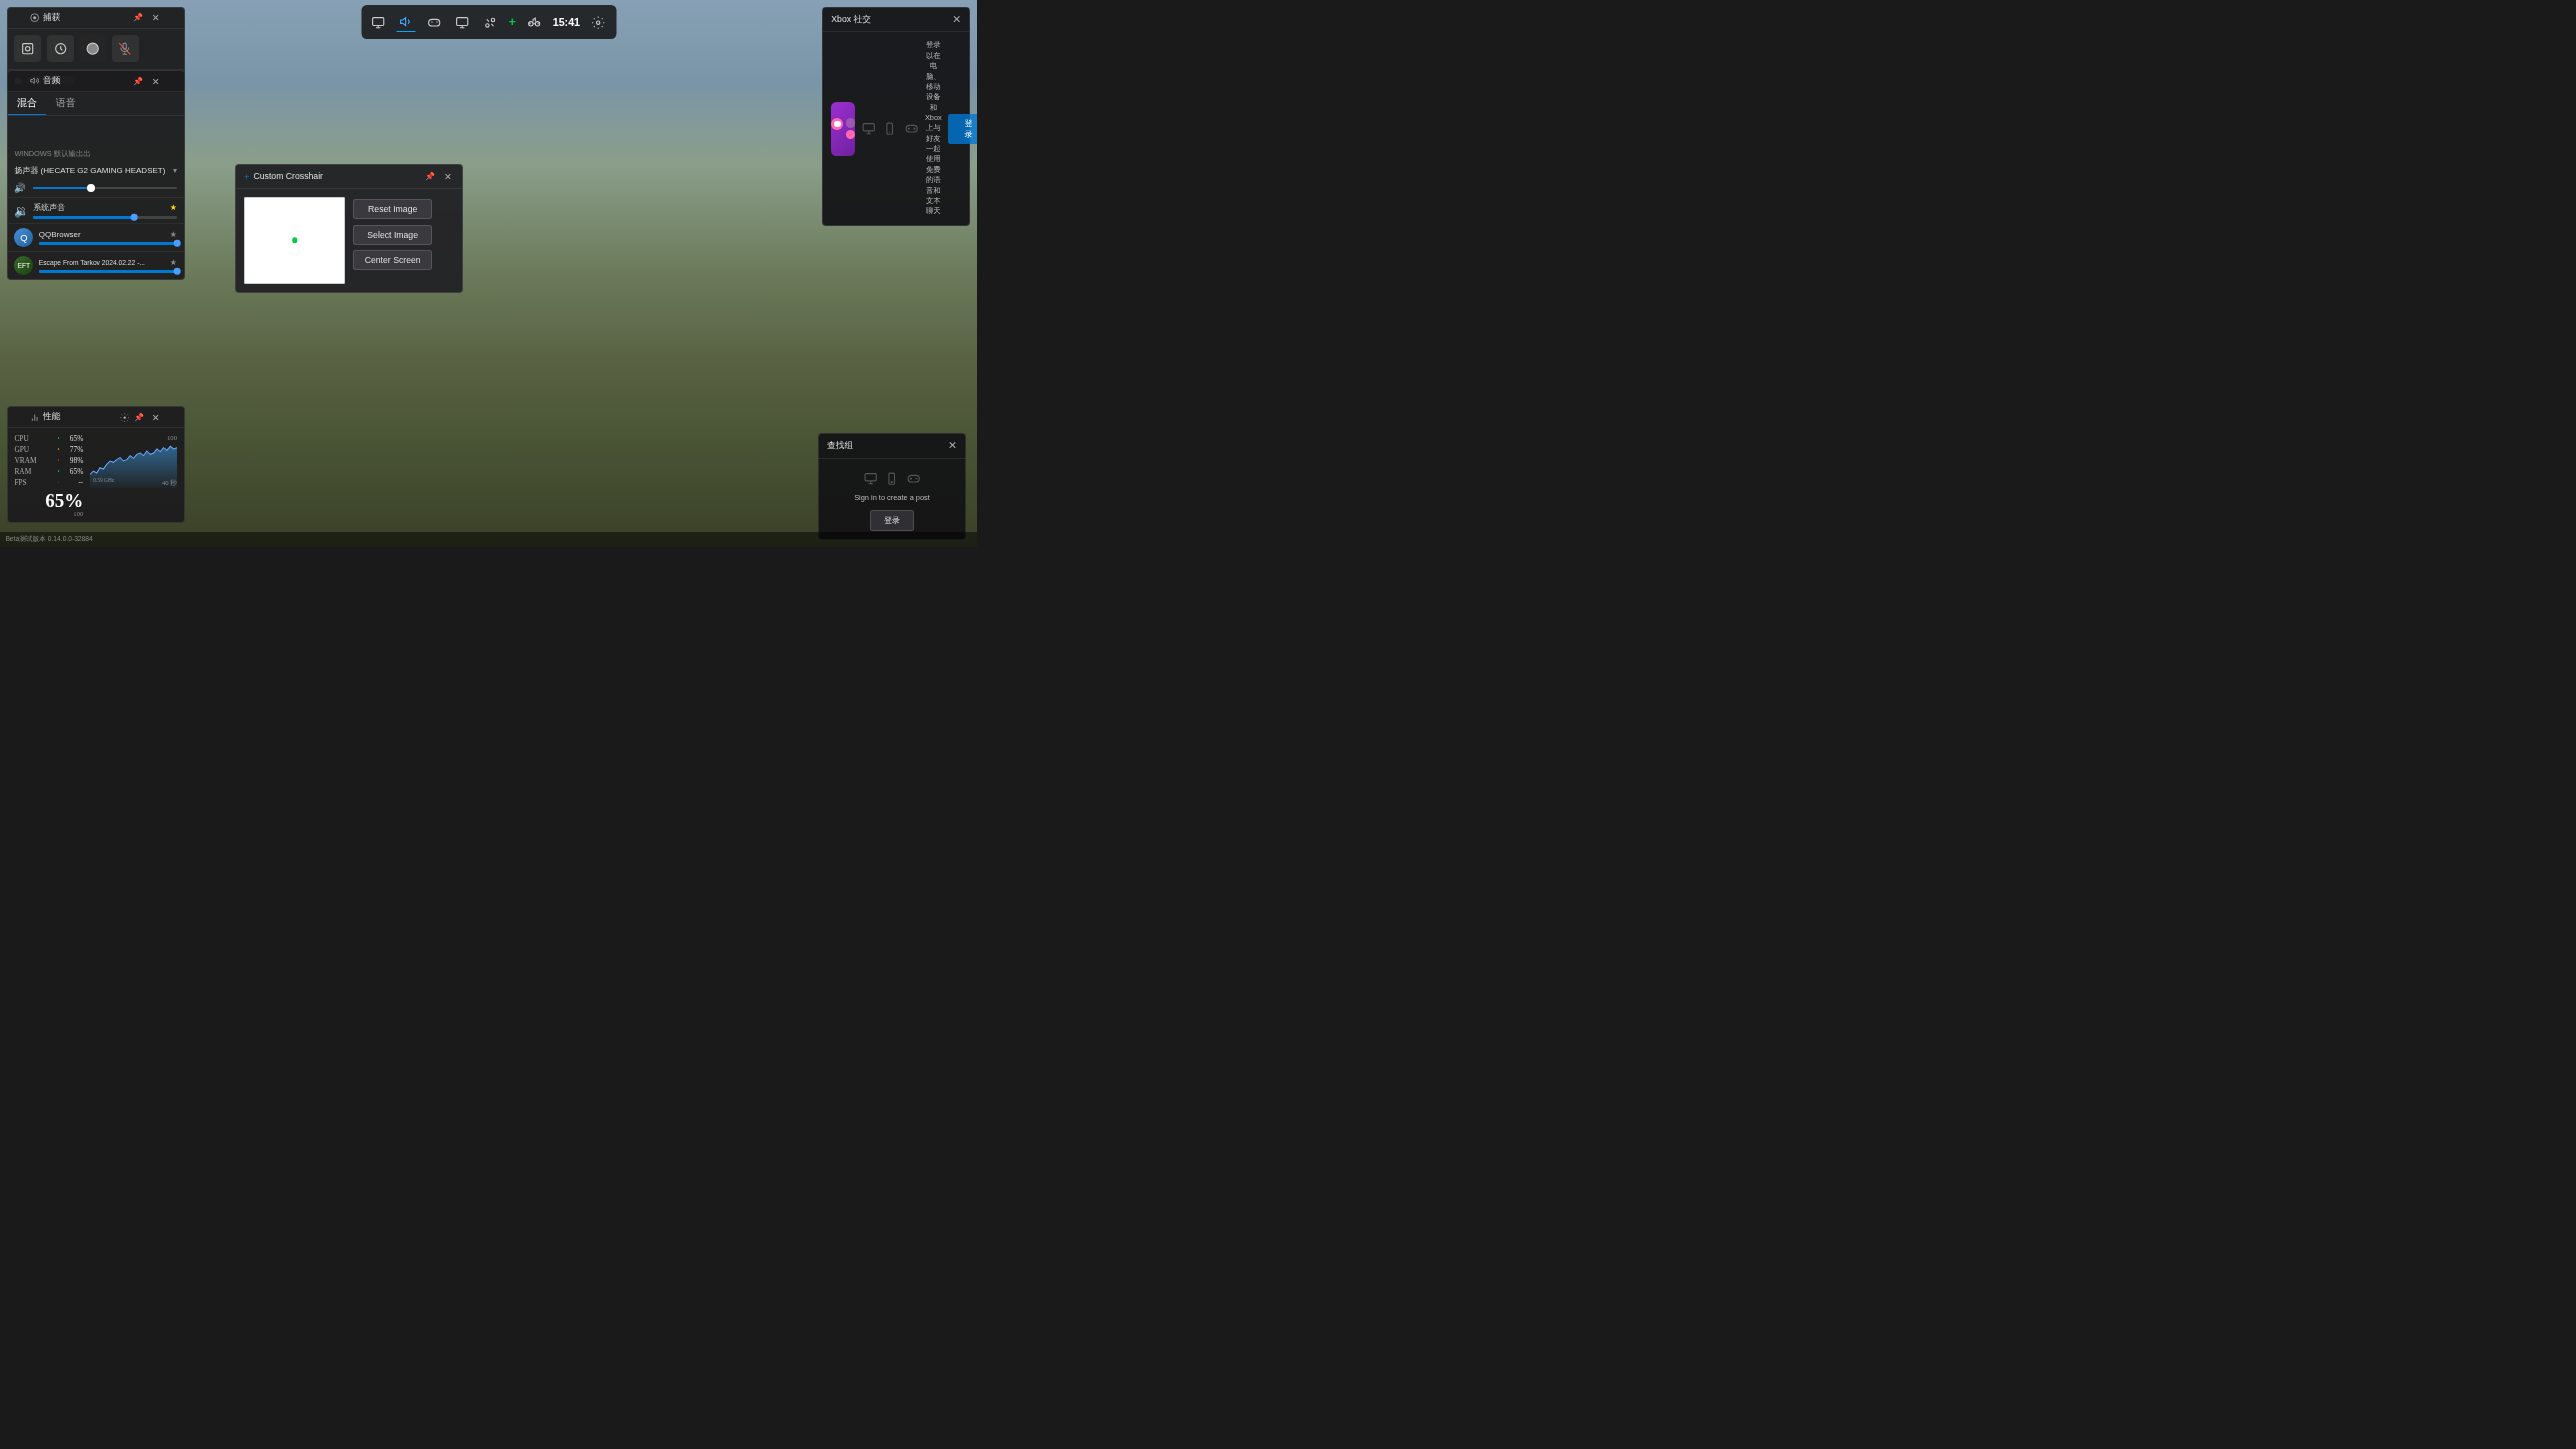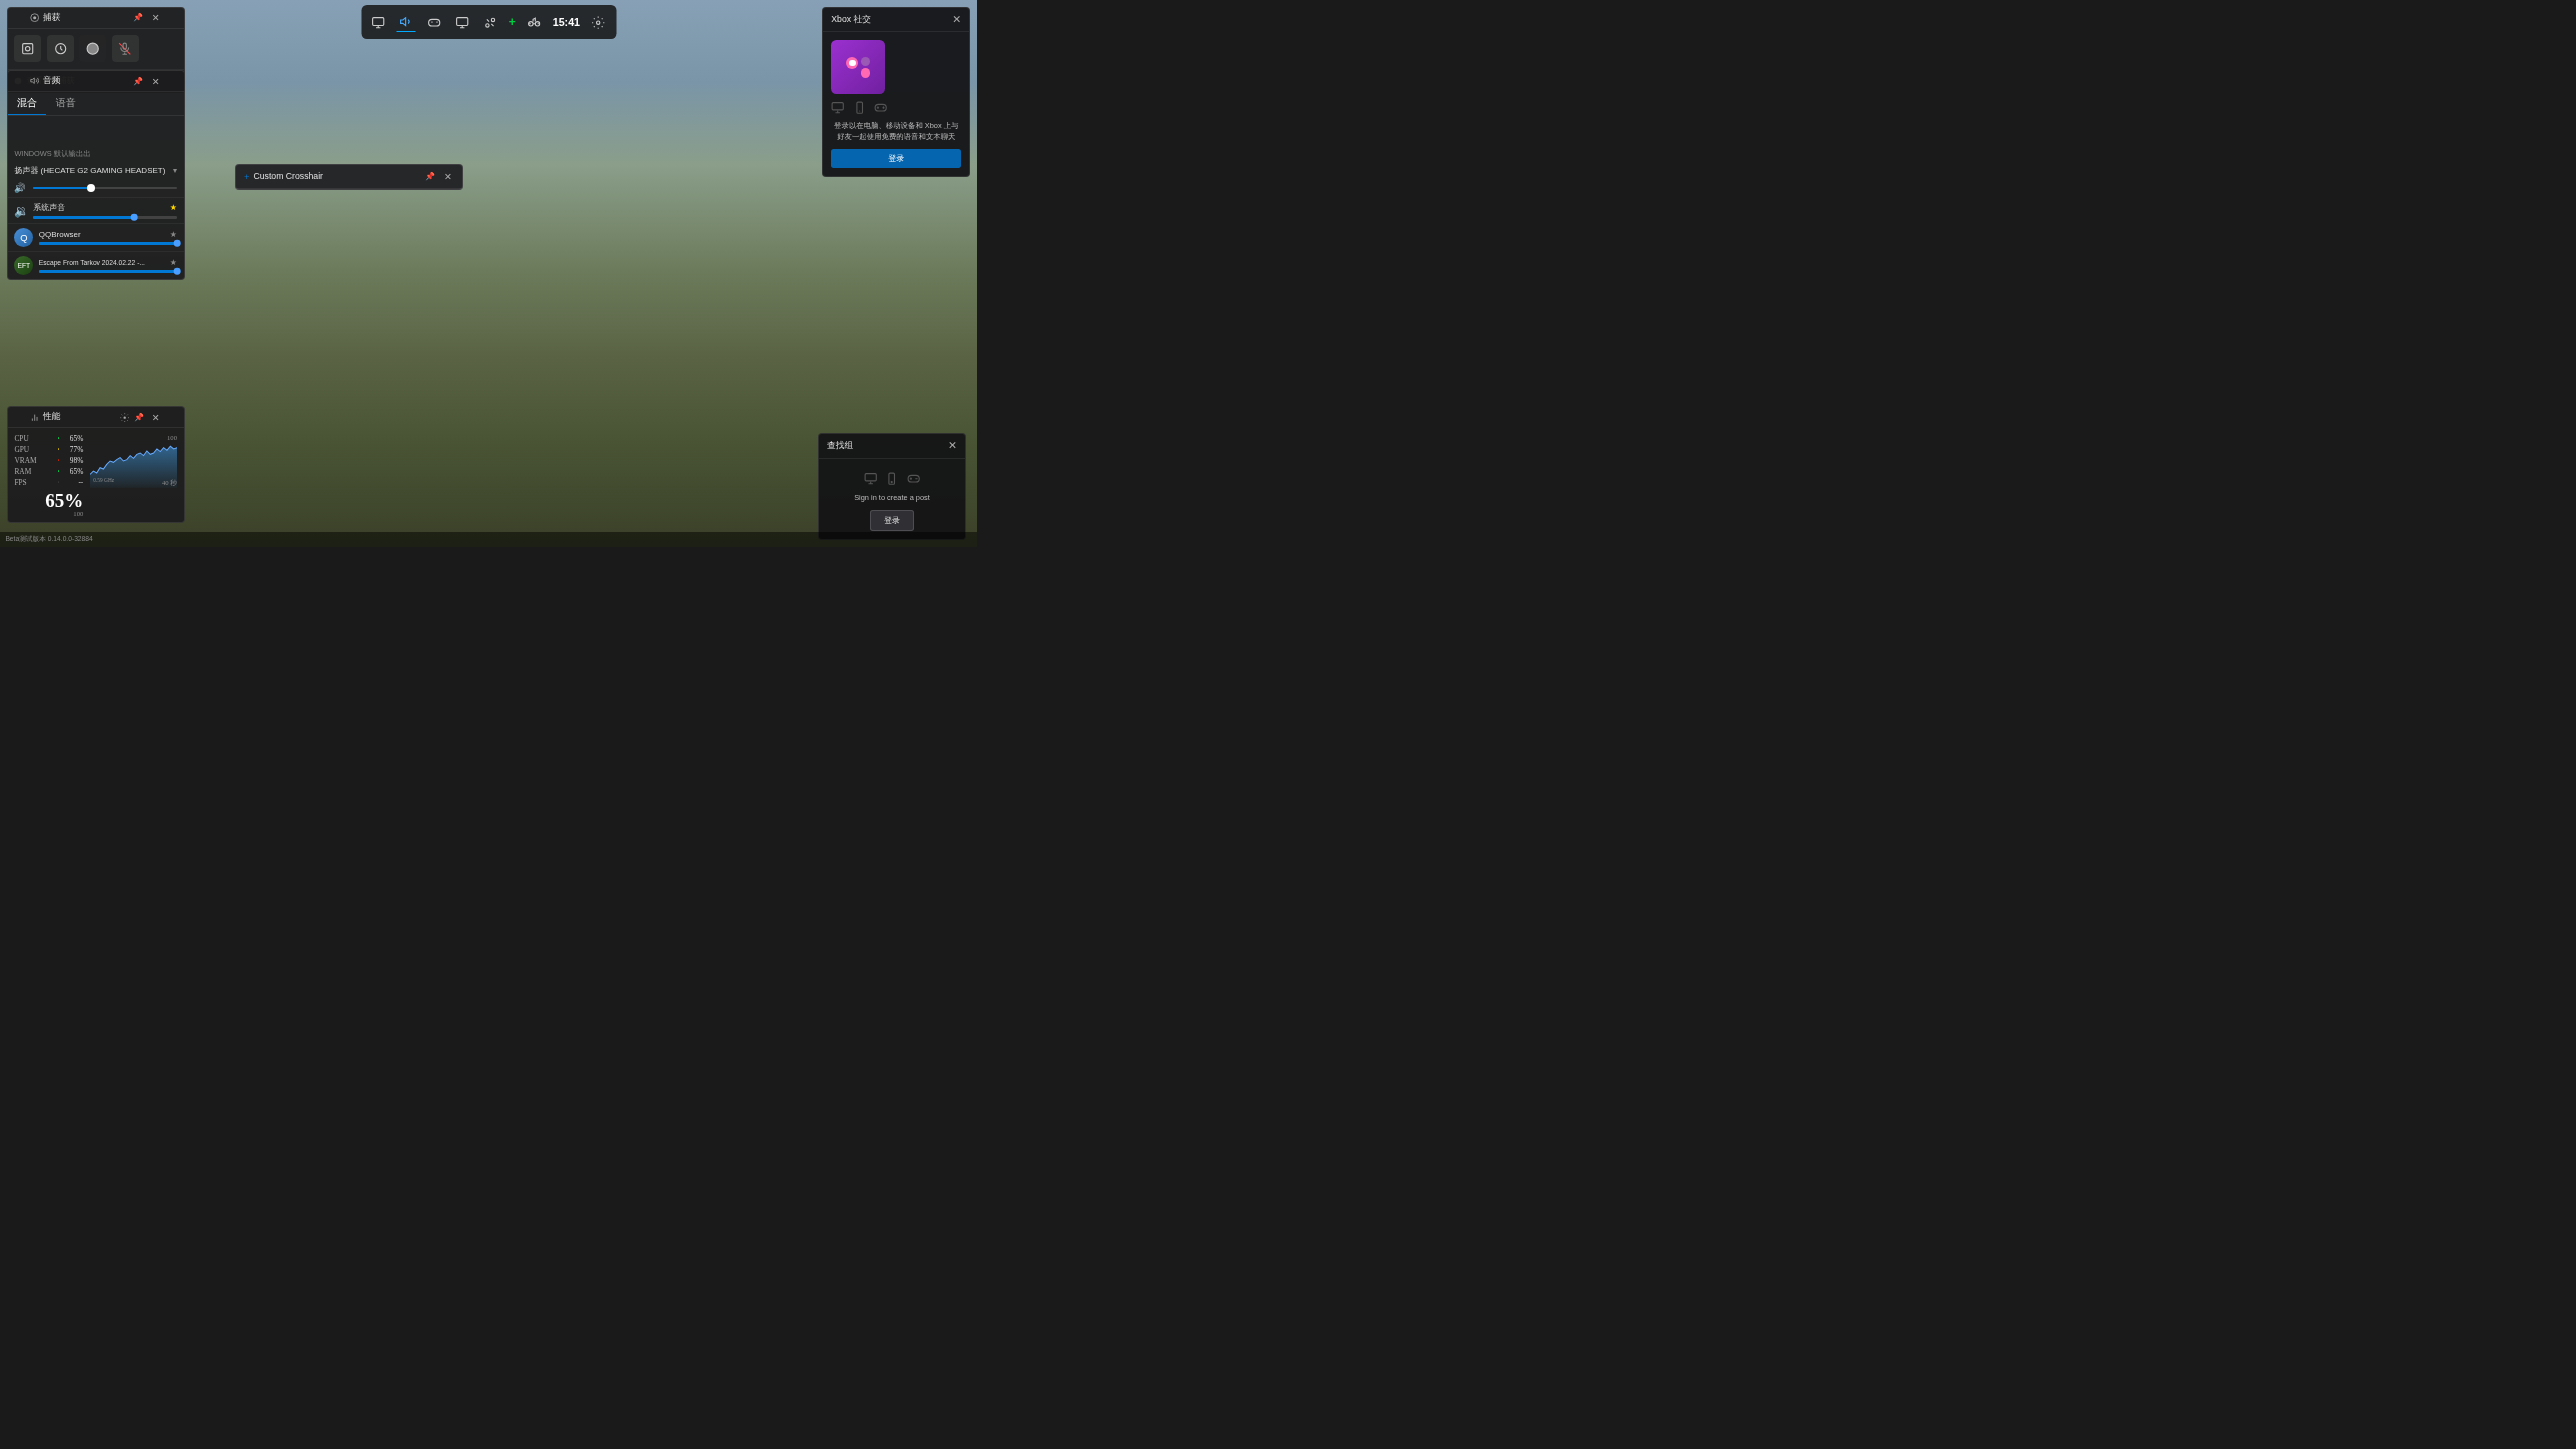--- a/index.html
+++ b/index.html
@@ -496,22 +496,22 @@
 
     .xbox-close {
       color: #aaa;
       font-size: 10.7px;
       cursor: pointer;
     }
 
     .xbox-body {
       padding: 8px;
       display: flex;
-      flex-direction: column;
-      align-items: flex-start;
+      flex-direction: row;
+      align-items: center;
       gap: 6.7px;
     }
 
     .xbox-logo-area {
       width: 54px;
       height: 54px;
       background: linear-gradient(135deg, #9b30d0, #7020a0);
       border-radius: 5.4px;
       display: flex;
       align-items: center;
@@ -883,20 +883,30 @@
   <div class="crosshair-header">
     <div class="crosshair-header-left">
       <span class="crosshair-plus-icon">+</span>
       <span>Custom Crosshair</span>
     </div>
     <div class="panel-header-actions">
       <div class="panel-pin-btn">📌</div>
       <div class="panel-close-btn">✕</div>
     </div>
   </div>
+  <div class="crosshair-body">
+    <div class="crosshair-preview">
+      <div class="crosshair-dot"></div>
+    </div>
+    <div class="crosshair-buttons">
+      <button class="crosshair-btn">Reset Image</button>
+      <button class="crosshair-btn">Select Image</button>
+      <button class="crosshair-btn">Center Screen</button>
+    </div>
+  </div>
 </div>
 
 <div class="panel xbox-panel">
   <div class="xbox-header">
     <span class="xbox-title">Xbox 社交</span>
     <span class="xbox-close">✕</span>
   </div>
   <div class="xbox-body">
     <div class="xbox-logo-area">
       <div class="xbox-bubbles">

